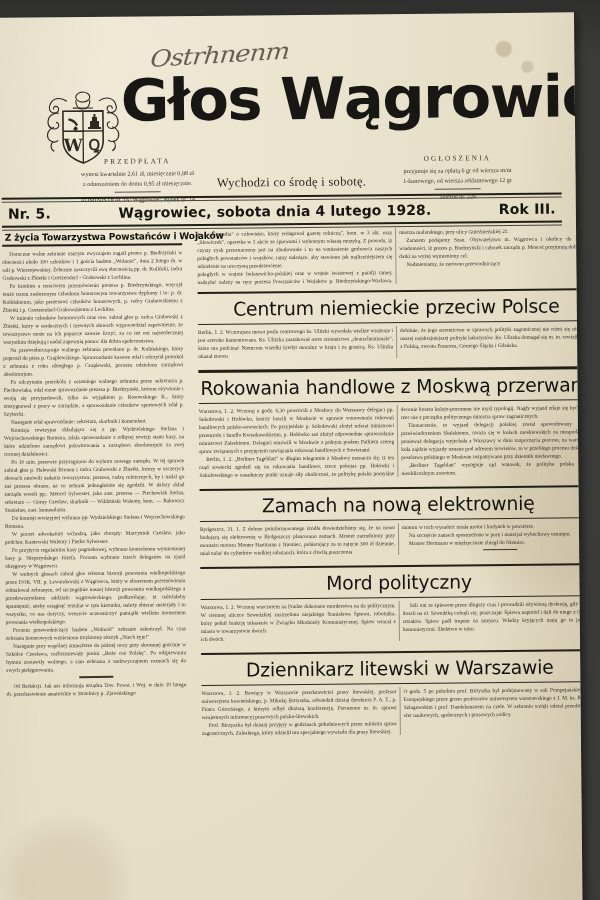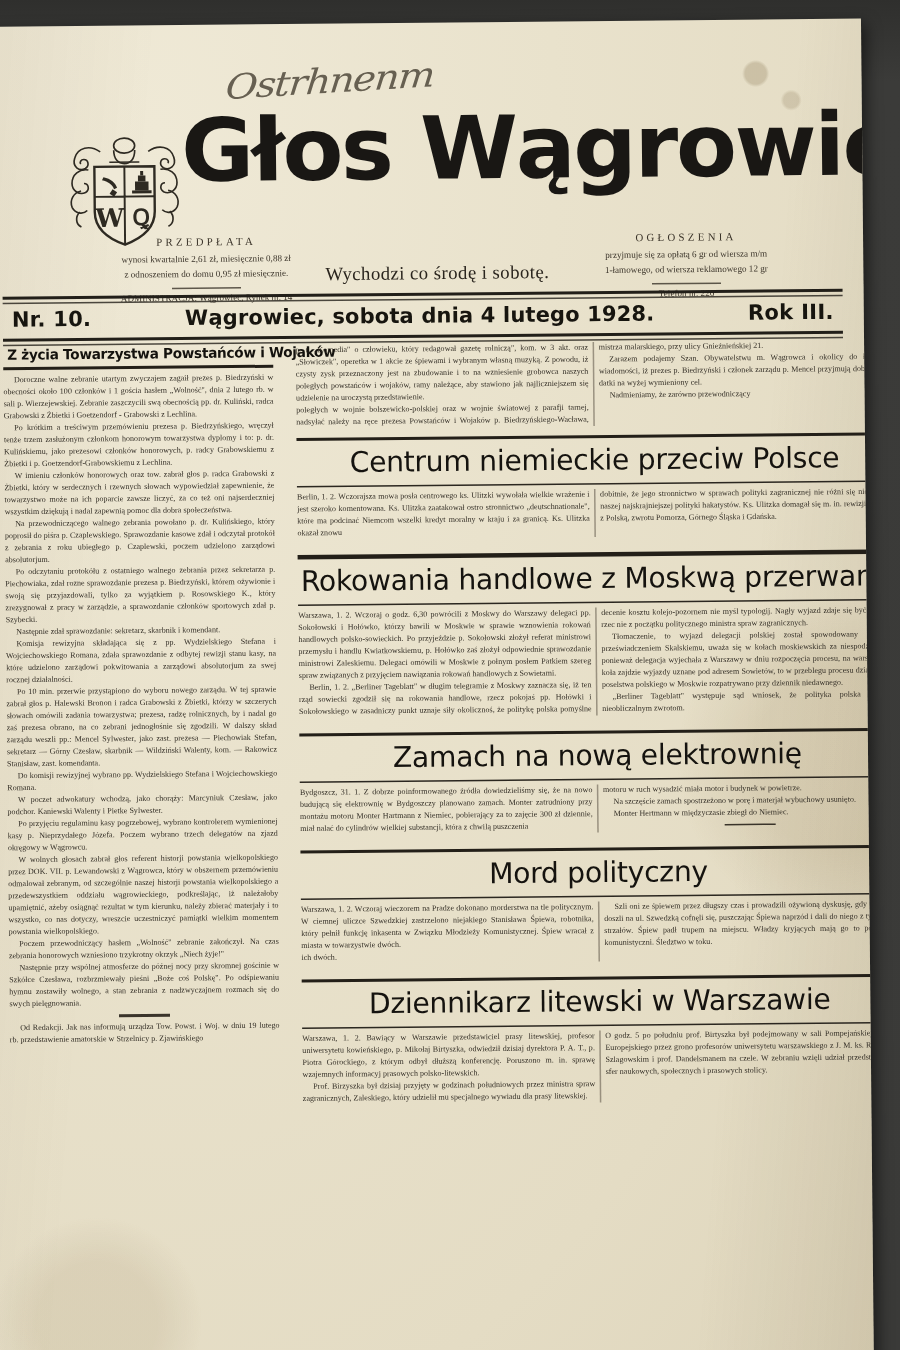--- a/index.html
+++ b/index.html
@@ -227,21 +227,21 @@
           <span>1-łamowego, od wiersza reklamowego 12 gr</span>
           <div class="sub-rule"></div>
           <span class="tel">Telefon nr. 226</span>
         </div>
       </div>
 
       <div class="datebar-wrap">
         <div class="rule-thick"></div>
         <div class="rule-thin" style="margin-top:1.5px"></div>
         <div class="datebar">
-          <span>Nr. 10.</span>
+          <span>Nr. 5.</span>
           <span class="mid">Wągrowiec, sobota dnia 4 lutego 1928.</span>
           <span>Rok III.</span>
         </div>
         <div class="rule-thick"></div>
         <div class="rule-thin" style="margin-top:1.5px"></div>
       </div>
 
       <div class="cols">
 
         <div class="col col-left">

